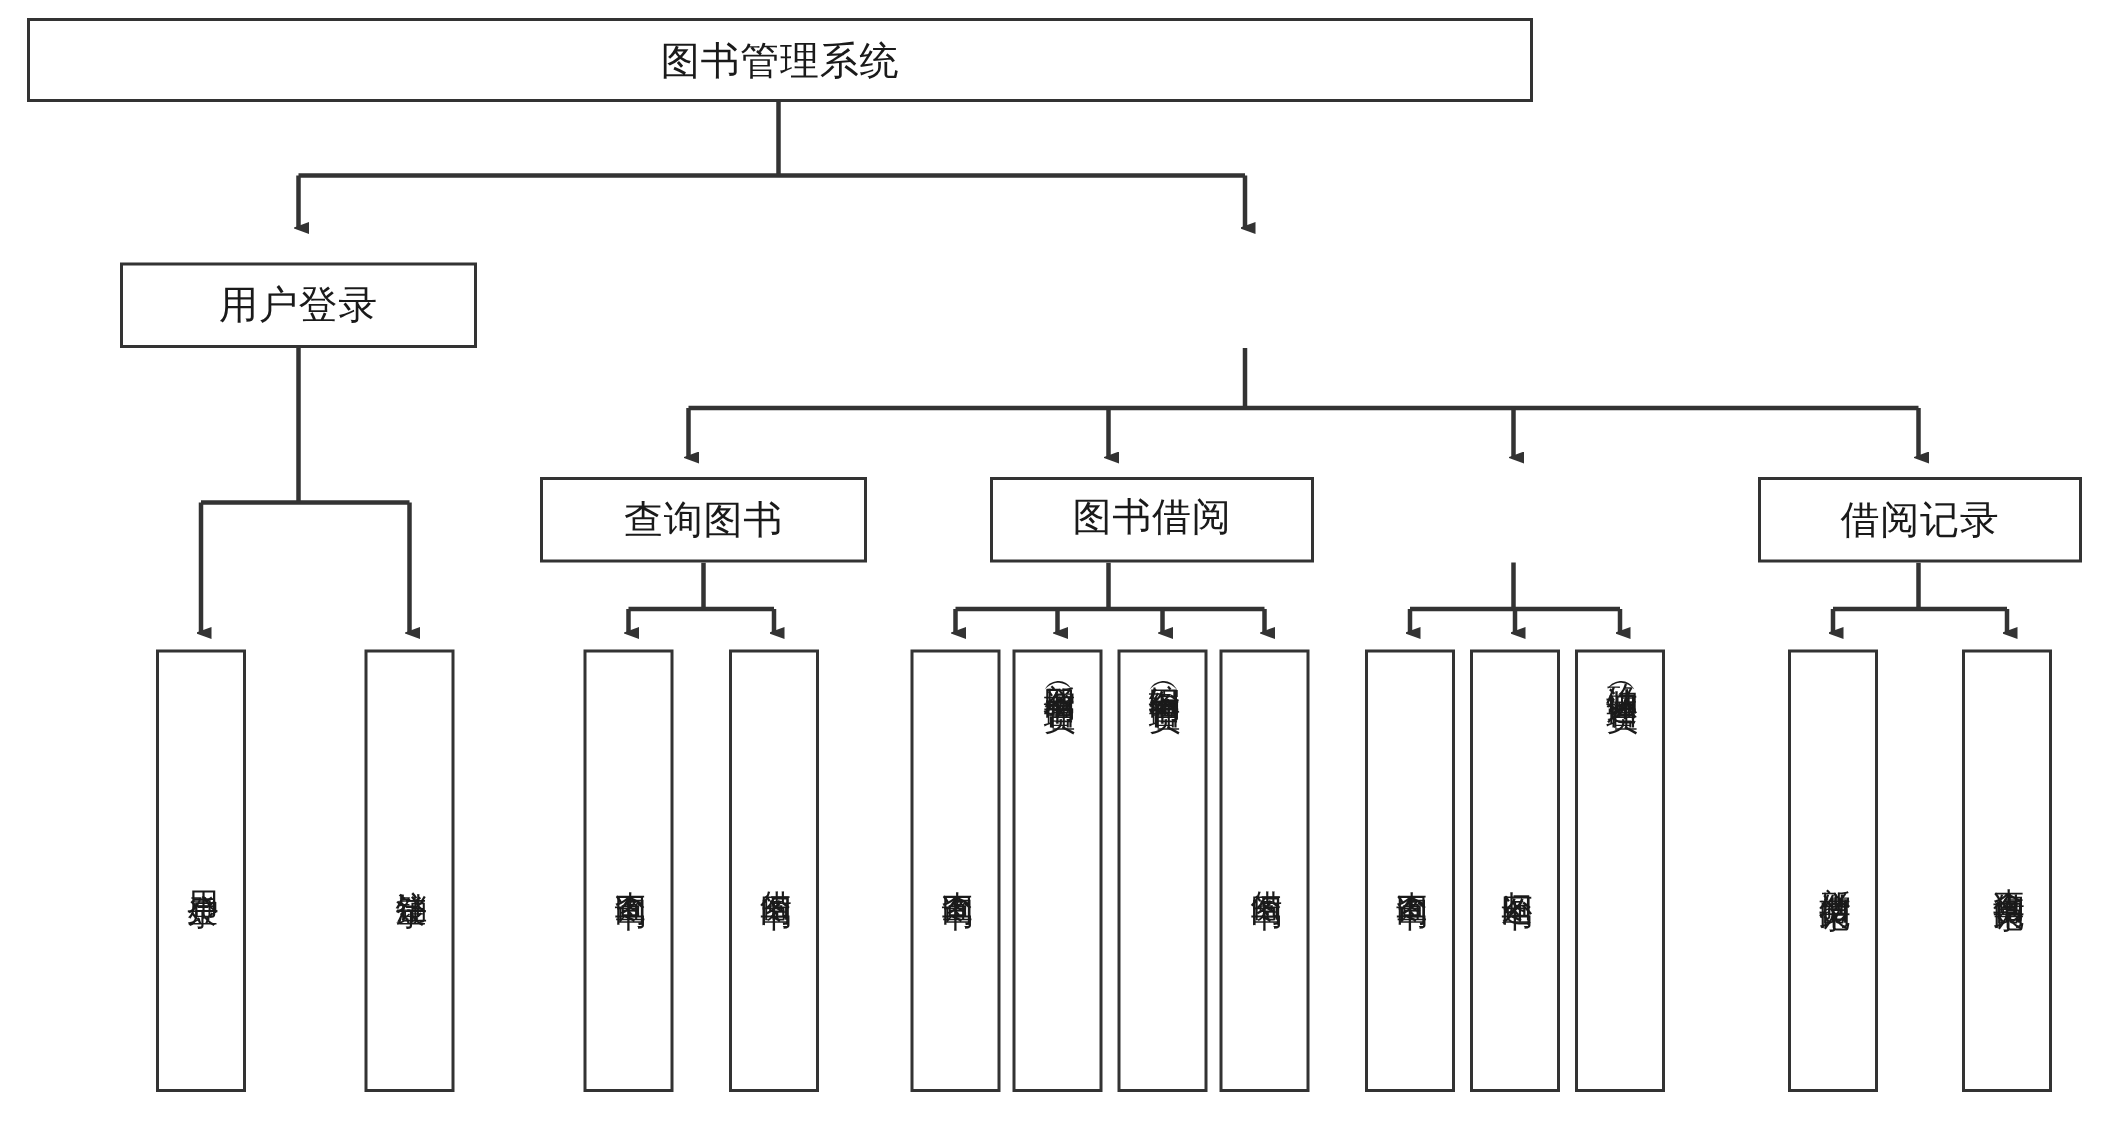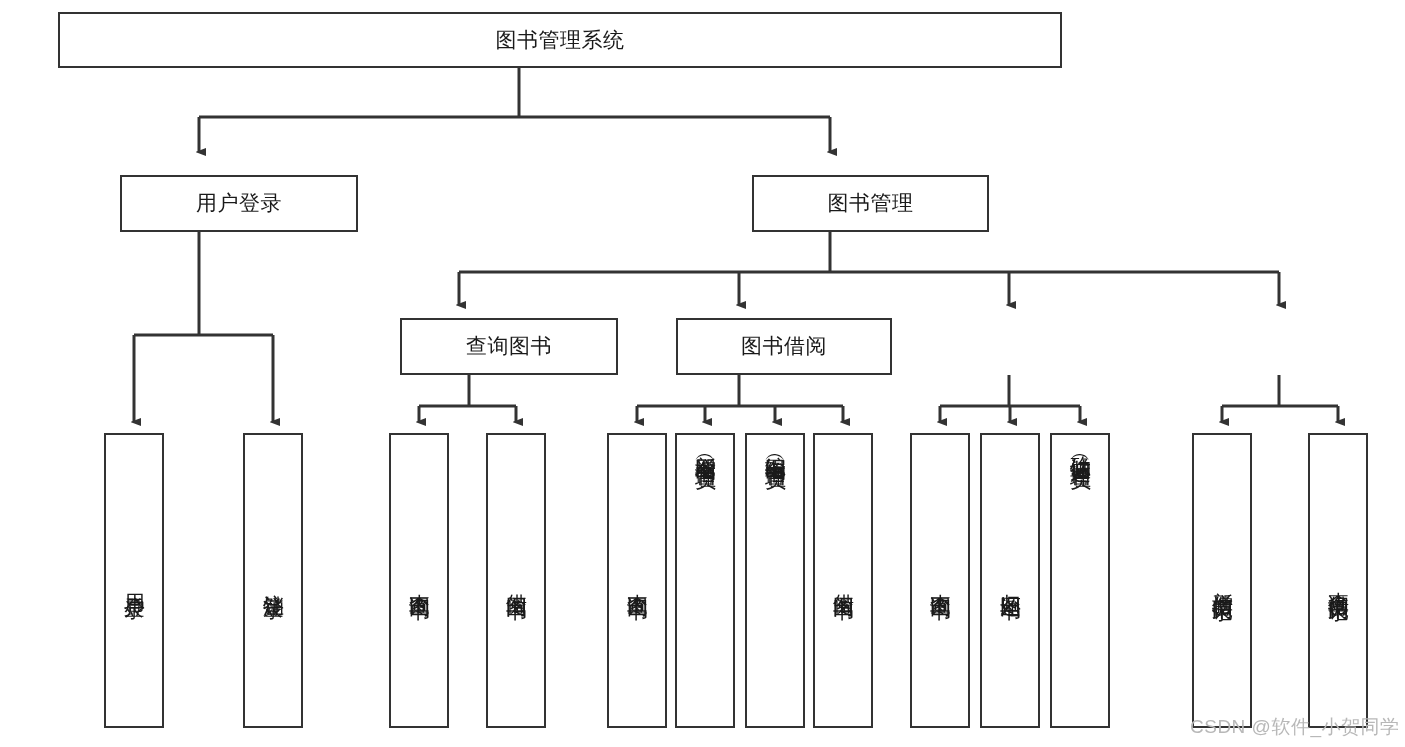--- a/index.html
+++ b/index.html
@@ -22,23 +22,22 @@
     box-sizing: border-box;
     border: 2px solid #333333;
     background: #ffffff;
     color: #1a1a1a;
     display: flex;
     align-items: center;
     justify-content: center;
     line-height: 1.18;
   }
   .node.h {
-    font-size: 21px;
+    font-size: 26px;
     letter-spacing: 0.5px;
-    margin-left: 40px;
   }
   .node.v {
     writing-mode: vertical-rl;
     text-orientation: upright;
     font-size: 21px;
     letter-spacing: 2px;
     align-items: center;
     justify-content: center;
     padding: 4px 0;
   }
@@ -120,29 +119,29 @@
     </g>
   </svg>
 
   <div class="node h" style="left:18px; top:12px; width:1004px; height:56px;">
     <span class="lbl">图书管理系统</span>
   </div>
 
   <div class="node h" style="left:80px; top:175px; width:238px; height:57px;">
     <span class="lbl">用户登录</span>
   </div>
-  <div class="node h" style="left:712px; top:175px; width:237px; height:57px;">
-    <span class="lbl">图书管理</span>
-  </div>
 
   <div class="node h" style="left:360px; top:318px; width:218px; height:57px;">
     <span class="lbl">查询图书</span>
   </div>
-  <div class="node h" style="left:636px; top:318px; width:216px; height:57px;">
+  <div class="node h" style="left:660px; top:318px; width:216px; height:57px;font-family:Liberation Mono, monospace;">
     <span class="lbl">图书借阅</span>
+  </div>
+  <div class="node h" style="left:1172px; top:318px; width:216px; height:57px;">
+    <span class="lbl">借阅记录</span>
   </div>
 
   <div class="node v" style="left:104px; top:433px; width:60px; height:295px;">
     <span class="lbl">用户登录</span>
   </div>
   <div class="node v" style="left:243px; top:433px; width:60px; height:295px;">
     <span class="lbl">注销登录</span>
   </div>
 
   <div class="node v" style="left:389px; top:433px; width:60px; height:295px;">
@@ -175,15 +174,14 @@
     <span class="lbl">确认归还（管理员）</span>
   </div>
 
   <div class="node v" style="left:1192px; top:433px; width:60px; height:295px;">
     <span class="lbl">新增借阅记录</span>
   </div>
   <div class="node v" style="left:1308px; top:433px; width:60px; height:295px;">
     <span class="lbl">查询借阅记录</span>
   </div>
 
-  <div class="watermark" style="left:1190px; top:714px;">CSDN @软件_小贺同学</div>
 
 </div>
 
 </body></html>

